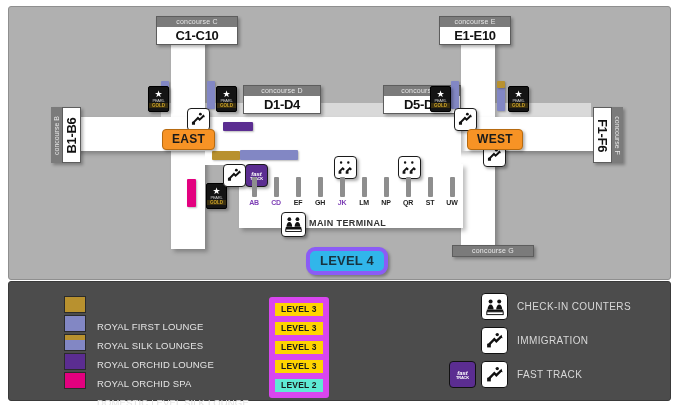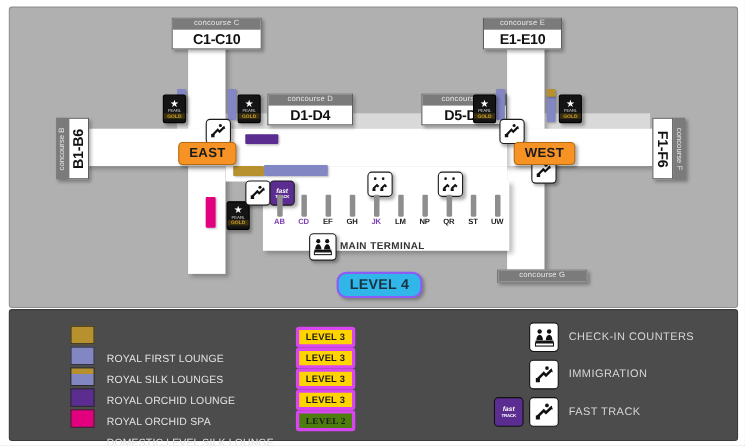--- a/index.html
+++ b/index.html
@@ -38,21 +38,21 @@
                        font-weight:bold;font-size:13px;color:#111;letter-spacing:-.3px;}
   .vplate.flipcap .vcap span{transform:rotate(90deg);}
   .vplate.flipcap .vgates span{transform:rotate(90deg);}
 
   
   .pill{position:absolute;background:#f79325;border:1px solid #b66a10;border-radius:4px;
         color:#1b1b1b;font-weight:bold;font-size:12px;text-align:center;
         box-shadow:2px 2px 3px rgba(0,0,0,.3);padding:2px 9px 3px;letter-spacing:.3px;}
 
   
-  #level4{position:absolute;background:#31b6ea;border:2px solid #8b5cf6;border-radius:9px;
+  #level4{position:absolute;background:#31b6ea;border:4px solid #8b5cf6;border-radius:9px;
           color:#18333f;font-weight:bold;font-size:13px;padding:2px 10px 3px;
           box-shadow:2px 2px 3px rgba(0,0,0,.3);letter-spacing:.2px;}
 
   
   .bar{position:absolute;border-radius:1px;box-shadow:1px 1px 2px rgba(0,0,0,.28);}
 
   
   .micon{position:absolute;background:#ffffff;border:1.5px solid #1b1b1b;border-radius:4px;
          box-shadow:2px 2px 3px rgba(0,0,0,.32);display:flex;align-items:center;justify-content:center;}
   .micon svg{display:block;}
@@ -78,24 +78,24 @@
   
   #legend{position:absolute;left:8px;top:281px;width:661px;height:118px;
           background:#4c4c4c;border:1px solid #3a3a3a;border-radius:3px;}
   #legcols{position:absolute;left:0;top:0;right:0;bottom:0;}
 
   .lrow{position:absolute;display:flex;align-items:center;height:17px;}
   .swatch{width:20px;height:15px;border:1px solid #2b2b2b;flex:0 0 auto;}
   .swatch.split{display:flex;flex-direction:column;padding:0;}
   .swatch.split i{display:block;width:100%;}
   .ltext{color:#e3e3e3;font-size:9.5px;letter-spacing:.15px;margin-left:11px;white-space:nowrap;margin-top:44px;}
-  .lvl{position:absolute;border:3px solid #d946ef;border-radius:3px;font-size:8.5px;
+  .lvl{position:absolute;border:6px solid #d946ef;border-radius:3px;font-size:8.5px;
        font-weight:bold;color:#1b1b1b;padding:1px 6px 2px;text-align:center;letter-spacing:.2px;}
   .lvl3{background:#ffd400;}
-  .lvl2{background:#4d7c0f;font-family:Liberation Serif, serif;}
+  .lvl2{background:#5eead4;}
 
   .ricon{position:absolute;background:#fff;border:1.5px solid #111;border-radius:4px;
          width:25px;height:25px;display:flex;align-items:center;justify-content:center;}
   .rft{position:absolute;background:#5b2d91;border:1.5px solid #111;border-radius:4px;
        width:25px;height:25px;display:flex;align-items:center;justify-content:center;overflow:hidden;}
   .rtext{position:absolute;color:#d8d8d8;font-size:10px;letter-spacing:.4px;}
   .ftlogo{font-family:"Liberation Sans",sans-serif;color:#fff;text-align:center;line-height:1;}
   .ftlogo .a{font-size:6px;font-style:italic;font-weight:bold;display:block;}
   .ftlogo .b{font-size:4px;font-weight:bold;display:block;letter-spacing:-.2px;}
 </style>

